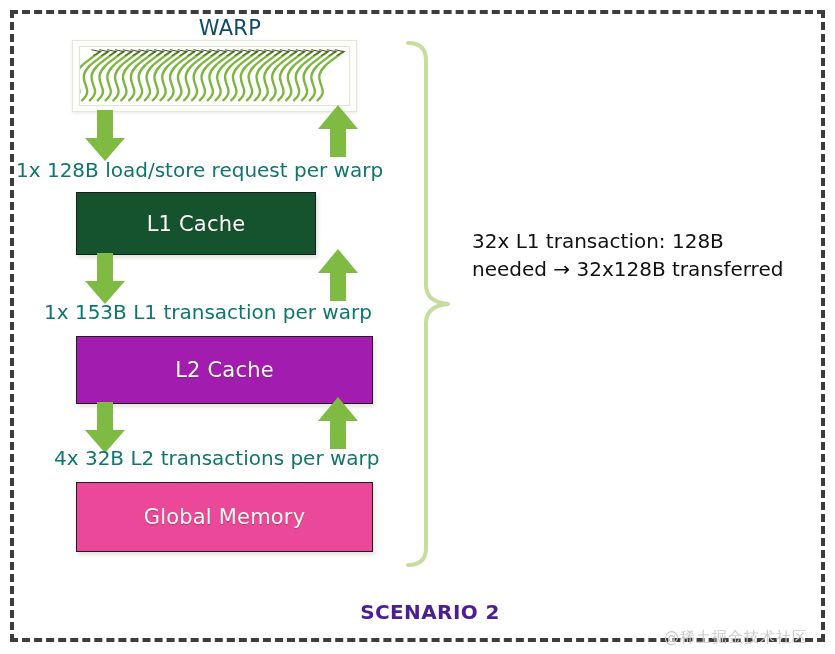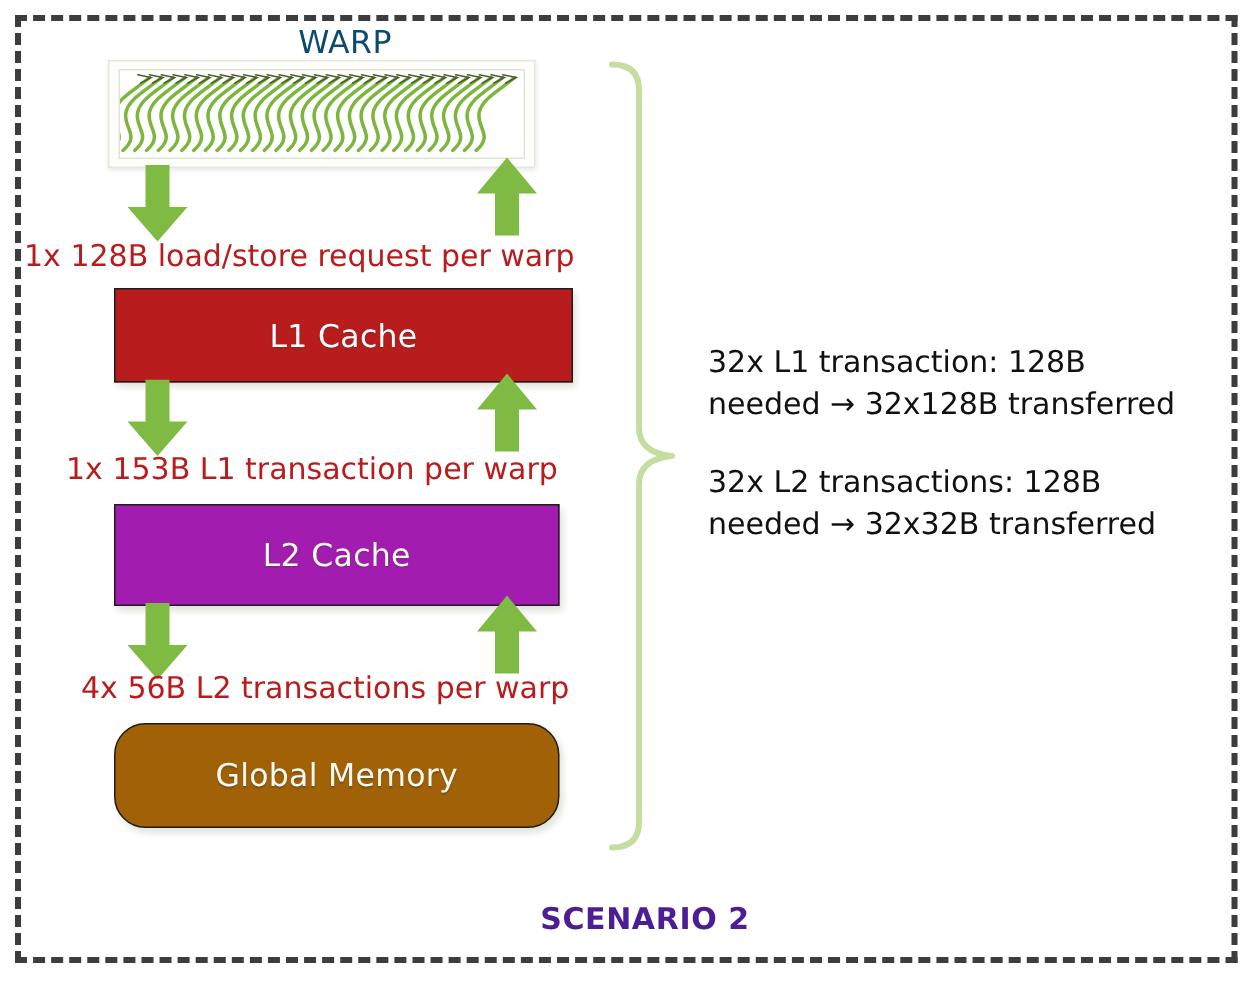--- a/index.html
+++ b/index.html
@@ -42,28 +42,28 @@
   .mem-box{
     position:absolute;border:1px solid #1d1d1d;box-sizing:border-box;
     box-shadow:2px 3px 4px rgba(120,130,100,.22);
     display:flex;align-items:center;justify-content:center;
   }
   .mem-box .mem-label{
     font-size:21px;color:#ffffff;
     text-shadow:0 1px 1px rgba(60,60,60,.45);
     letter-spacing:.2px;
   }
-  .box-l1{left:76px;top:192px;width:306px;height:63px;background:#b91c1c;}
+  .box-l1{left:76px;top:192px;width:240px;height:63px;background:#14532d;}
   .box-l2{left:76px;top:336px;width:297px;height:68px;background:#a21caf;}
-  .box-gm{left:76px;top:482px;width:297px;height:70px;background:#a16207;border-radius:21px;}
+  .box-gm{left:76px;top:482px;width:297px;height:70px;background:#ec4899;}
   .box-l2 .mem-label,.box-gm .mem-label{color:#fbf9ee;}
 
   
   .flow-caption{
-    position:absolute;font-size:20px;color:#b91c1c;white-space:nowrap;
+    position:absolute;font-size:20px;color:#0f766e;white-space:nowrap;
   }
   .cap-1{left:16px;top:158px;}
   .cap-2{left:44px;top:300px;}
   .cap-3{left:54px;top:446px;}
 
   
   .arrow{position:absolute;}
   .arrow svg{display:block;}
 
   
@@ -204,33 +204,32 @@
       <polygon points="13,0 29,0 29,28 41,28 21,51 1,28 13,28" fill="#7fbb43"></polygon>
     </svg>
   </div>
 
   <div class="arrow" style="left:317px;top:396px;">
     <svg width="42" height="54" viewBox="0 0 42 54">
       <polygon points="21,1 41,25 29,25 29,53 13,53 13,25 1,25" fill="#7fbb43"></polygon>
     </svg>
   </div>
 
-  <div class="flow-caption cap-3">4x 56B L2 transactions per warp</div>
+  <div class="flow-caption cap-3">4x 32B L2 transactions per warp</div>
 
   <div class="mem-box box-gm">
     <span class="mem-label">Global Memory</span>
   </div>
 
   <div class="brace">
     <svg width="56" height="528" viewBox="0 0 56 528">
       <path d="M 4 3 Q 22 3 22 20 L 22 245 Q 22 262 44 264 Q 22 266 22 283 L 22 508 Q 22 525 4 525" fill="none" stroke="#c5dea0" stroke-width="4" stroke-linecap="round" stroke-linejoin="round"></path>
     </svg>
   </div>
 
   <div class="note note-1">32x L1 transaction: 128B
 needed → 32x128B transferred</div>
-  <div class="note note-2">32x L2 transactions: 128B
-needed → 32x32B transferred</div>
 
   <div class="scenario-title">SCENARIO 2</div>
 
+  <div class="watermark">@稀土掘金技术社区</div>
 
 </div>
 
 </body></html>

